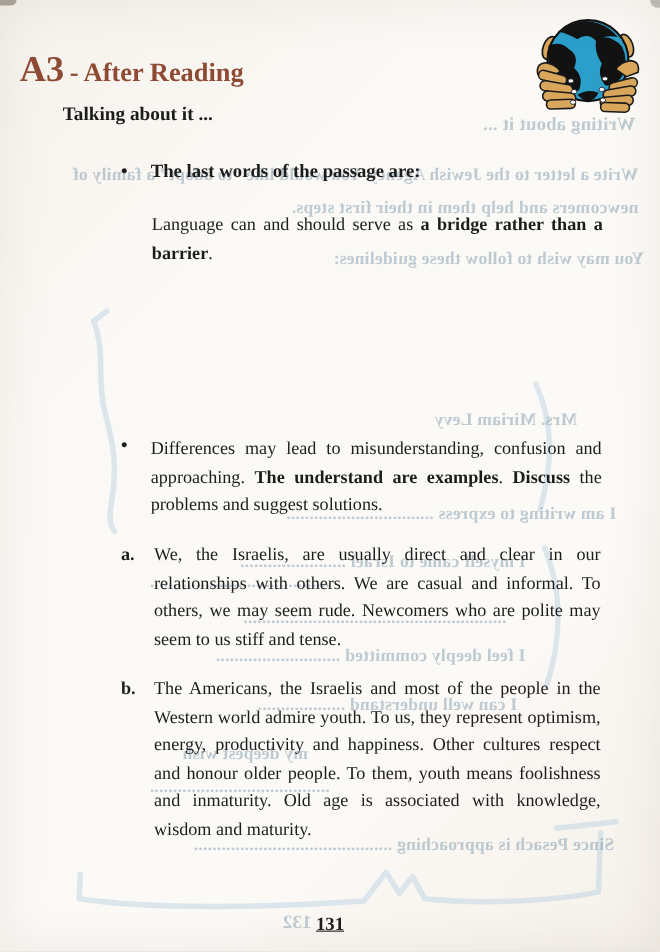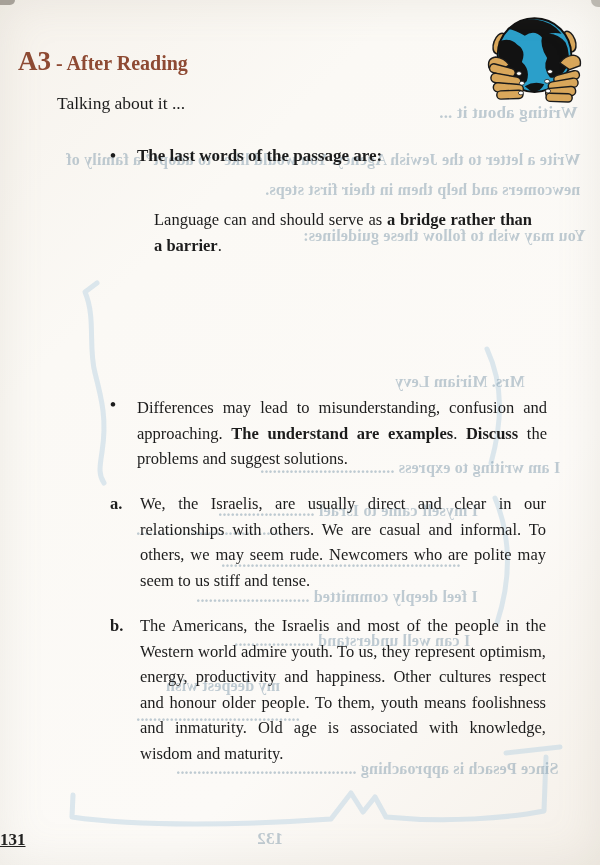--- a/index.html
+++ b/index.html
@@ -29,40 +29,40 @@
   .bl-8{top:553px;right:140px;}
   .bl-9{top:588px;right:122px;}
   .bl-10{top:632px;right:130px;}
   .bl-11{top:677px;right:320px;}
   .bl-12{top:707px;right:300px;}
   .bl-13{top:760px;right:42px;}
   .bl-14{top:829px;right:317px;font-size:17px;}
 
   
   .header{position:absolute;left:18px;top:46px;color:#8e4a33;font-weight:bold;}
-  .header .code{font-size:27px;}
-  .header .rest{font-size:20px;margin-left:5px;}
-  .talking{position:absolute;left:57px;top:93px;font-size:17.5px;font-weight:normal;}
+  .header .code{font-size:33px;}
+  .header .rest{font-size:24px;margin-left:5px;}
+  .talking{position:absolute;left:57px;top:93px;font-size:17.5px;font-weight:bold;}
   .globe{position:absolute;left:486px;top:13px;width:97px;height:92px;}
 
   .body-text{font-size:16.5px;line-height:25.5px;text-align:justify;}
   .bullet-row{position:absolute;display:flex;}
   .bullet-row .marker{width:27px;font-size:17px;font-weight:bold;flex:none;}
   .row-1{left:110px;top:146px;}
   .row-1 .btext{font-weight:normal;font-size:17px;white-space:nowrap;}
   .para-block{position:absolute;left:138px;top:191px;width:410px;}
-  .para-block p{margin:16px;}
+  .para-block p{margin:0;}
   .row-2{left:110px;top:395px;}
   .row-2 .btext{width:410px;}
   .list-item{position:absolute;left:110px;display:flex;}
   .item-a{top:491px;}
   .item-b{top:613px;}
   .list-item .label{width:30px;font-weight:bold;font-size:16.5px;line-height:25.5px;flex:none;}
   .list-item .litext{width:406px;}
-  .page-number{position:absolute;left:0;right:0;top:830px;font-weight:bold;font-size:17px;text-decoration:underline;}
+  .page-number{position:absolute;left:0;right:0;top:830px;text-align:center;font-weight:bold;font-size:17px;text-decoration:underline;}
 </style>
 </head>
 <body>
 
 <div class="page">
 
   <svg class="scroll-bleed" viewBox="0 0 600 865">
     <g fill="none" stroke="#bcd4e3" stroke-width="5" stroke-linecap="round" stroke-linejoin="round" opacity="0.5">
       <path d="M97 283 L 85 292 C 96 318 88 346 95 373 C 102 400 107 420 102 452 C 100 466 98 474 104 483"></path>
       <path d="M487 349 C 504 386 502 423 491 463"></path>

